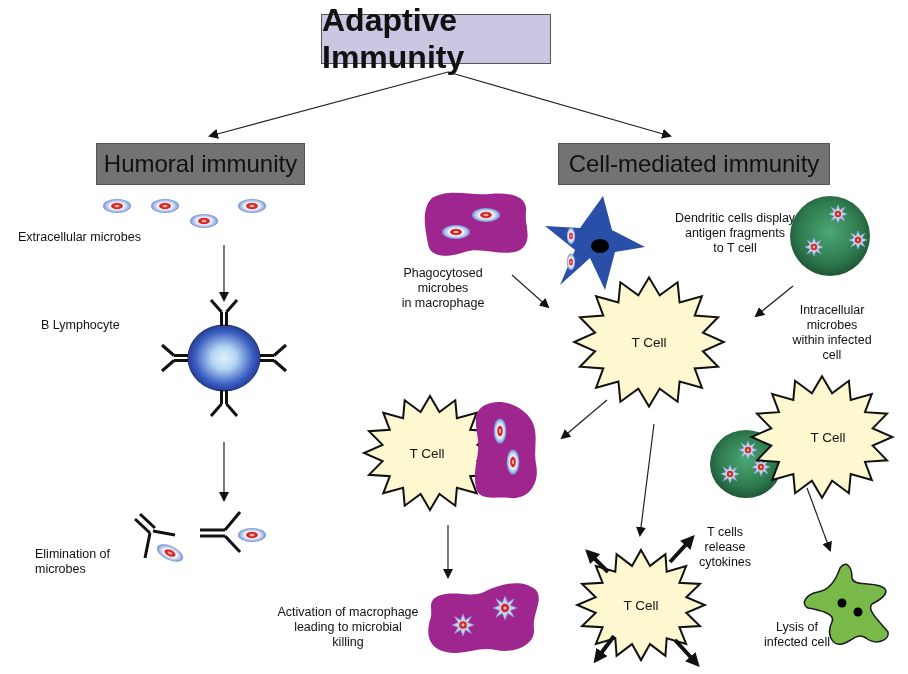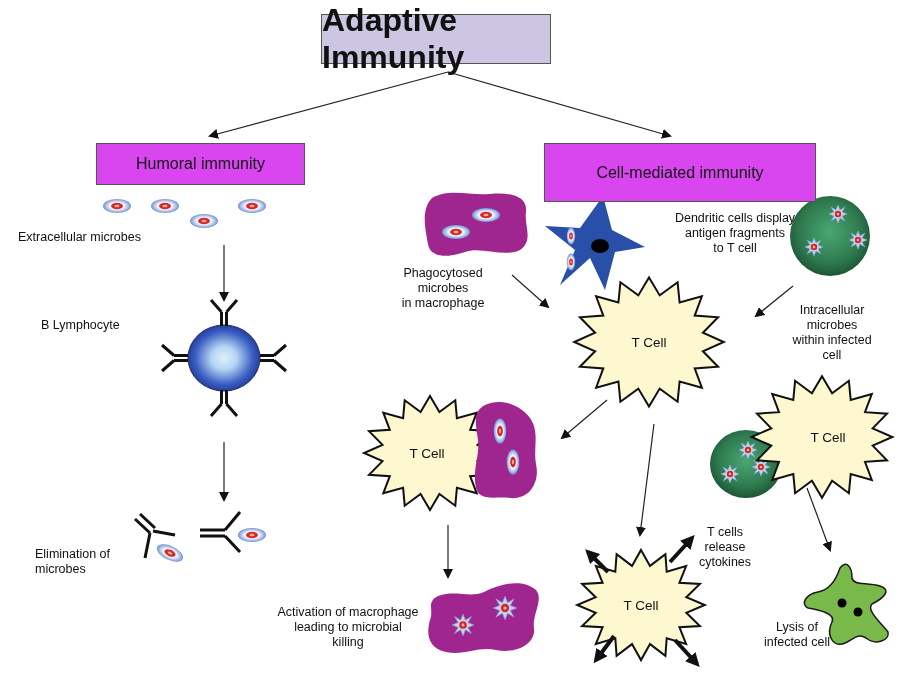--- a/index.html
+++ b/index.html
@@ -1,22 +1,22 @@
 <!DOCTYPE html>
 <html><head>
 <meta charset="utf-8">
 <style>
   html, body { margin:0; padding:0; background:#ffffff; }
   body { width:908px; height:674px; position:relative; overflow:hidden; font-family:"Liberation Sans", sans-serif; color:#111; }
   #canvas { position:absolute; left:0; top:0; width:908px; height:674px; }
   .box { position:absolute; display:flex; align-items:center; justify-content:center; box-sizing:border-box; border:1.5px solid #555; }
   .title-box { left:321px; top:14px; width:230px; height:50px; background:#ccc6e2; font-weight:bold; font-size:32px; }
-  .branch-box { background:#d946ef; font-size:16px; }
+  .branch-box { background:#737373; font-size:24px; }
   .humoral { left:96px; top:143px; width:209px; height:42px; }
-  .cell { left:544px; top:143px; width:272px; height:59px; }
+  .cell { left:558px; top:143px; width:272px; height:42px; }
   .label { position:absolute; font-size:12.5px; line-height:15px; }
   .center { text-align:center; }
   .tlabel { position:absolute; font-size:13.5px; transform:translate(-50%,-50%); white-space:nowrap; }
 </style>
 </head>
 <body>
 
 <svg id="canvas" width="908" height="674" viewBox="0 0 908 674">
   <defs>
     <marker id="ah" markerWidth="10" markerHeight="10" refX="8" refY="5" orient="auto" markerUnits="userSpaceOnUse">

